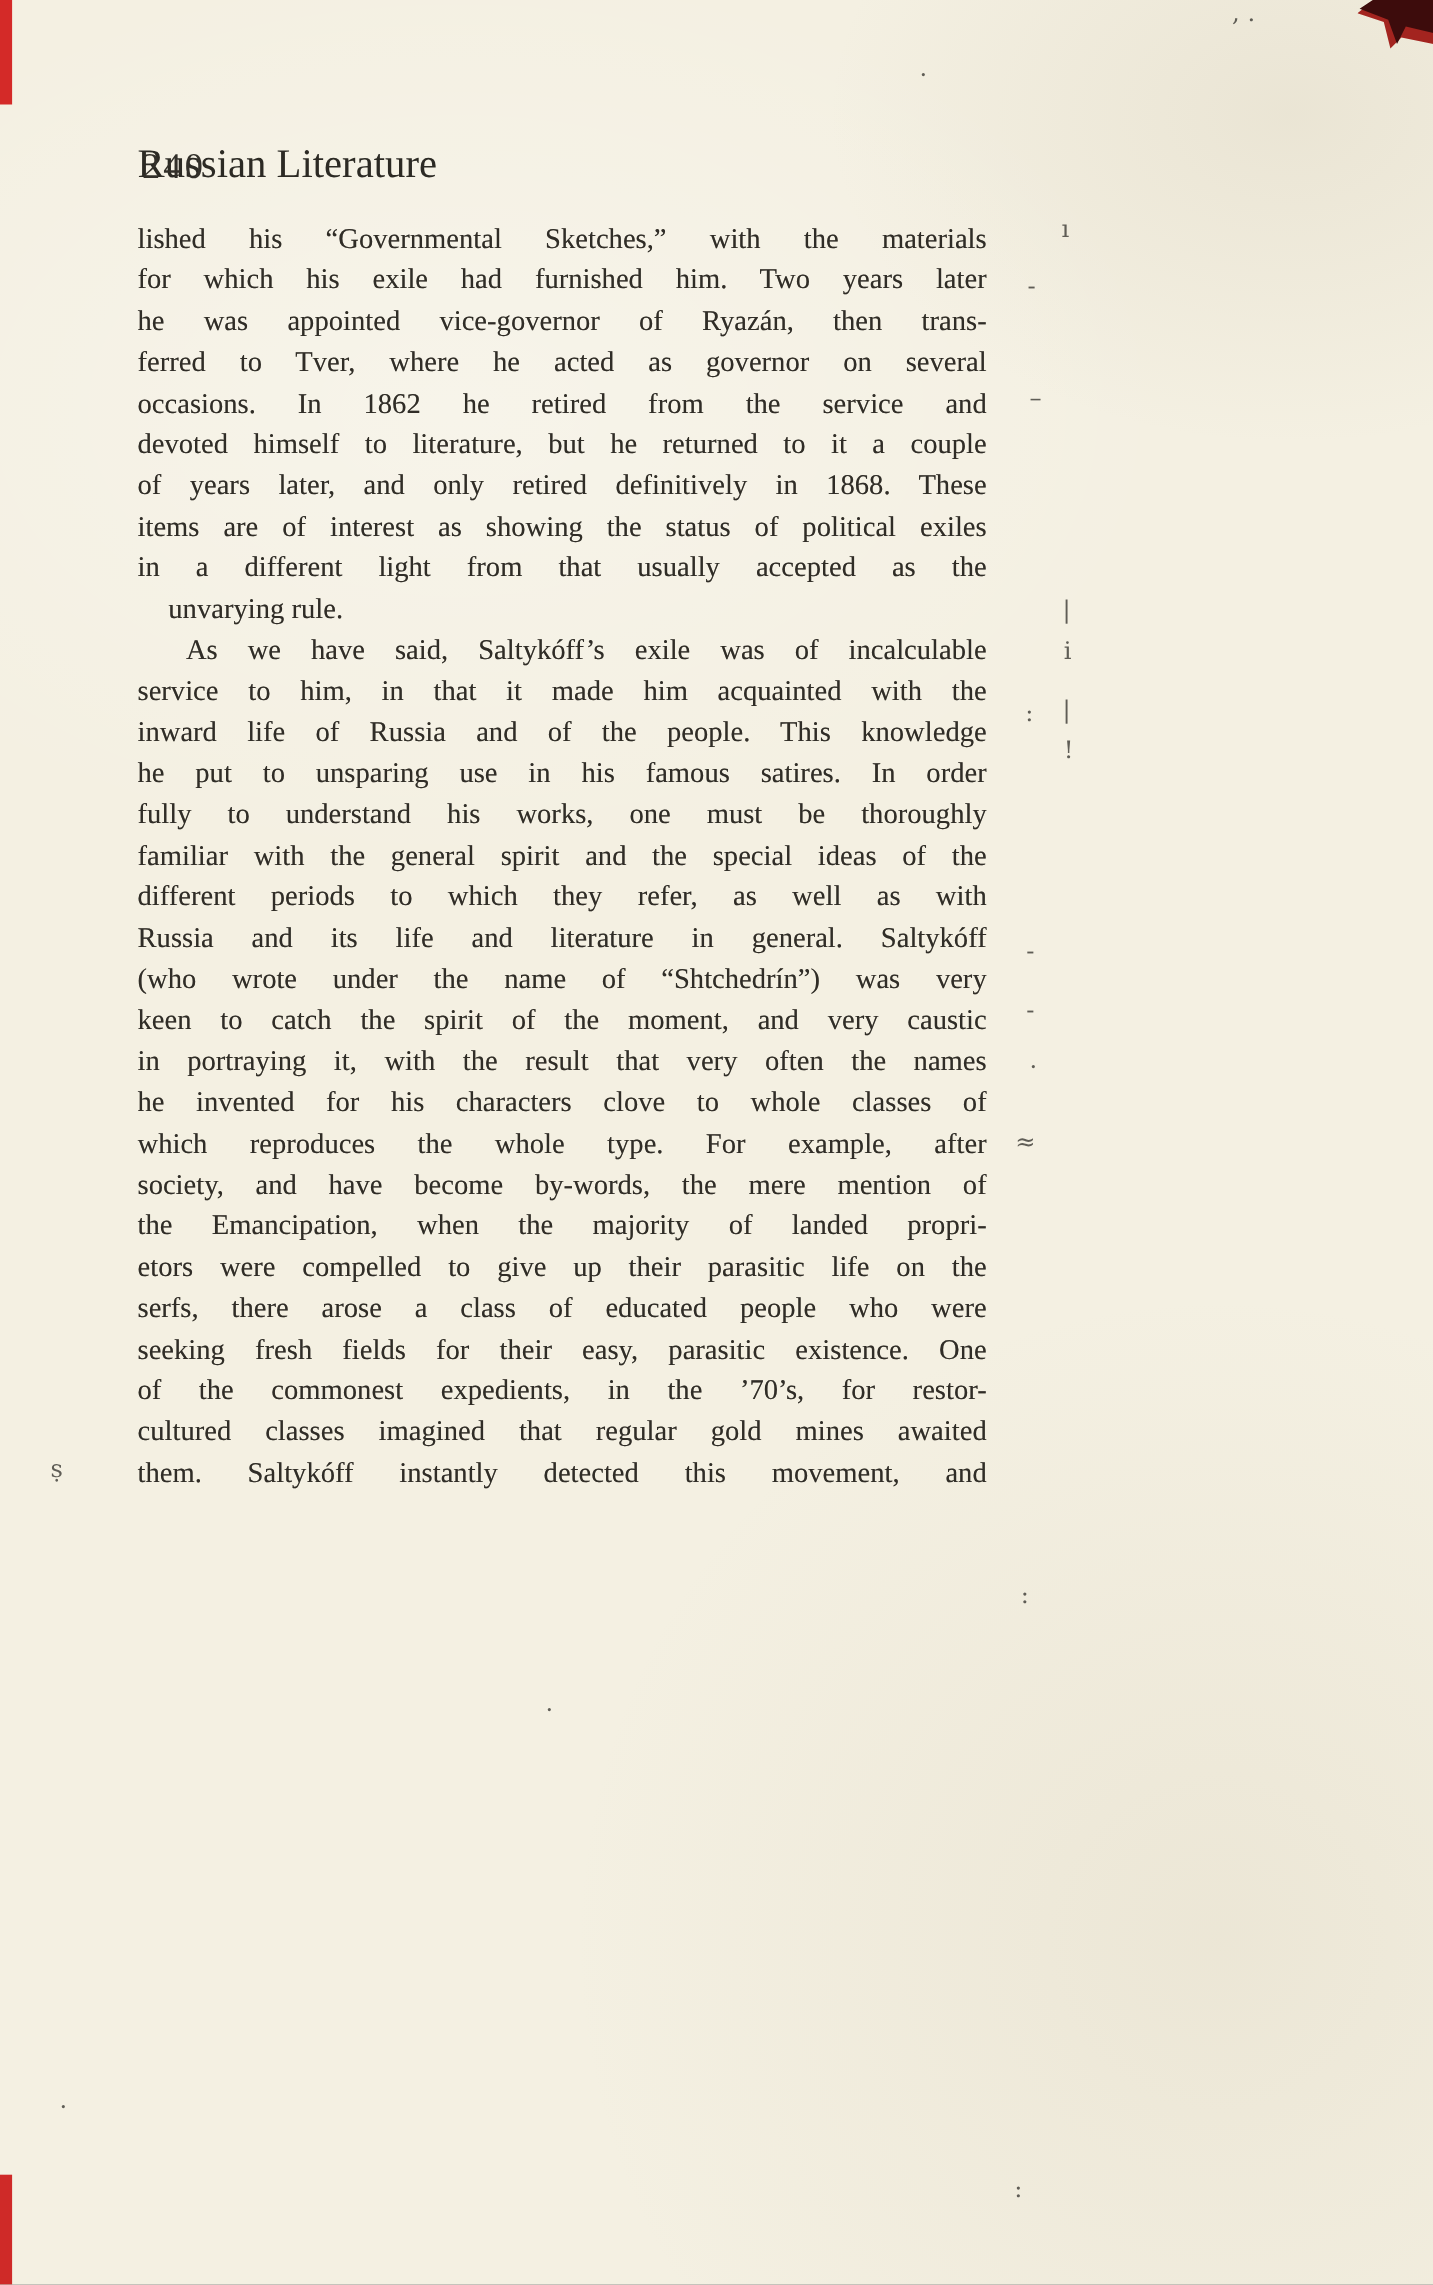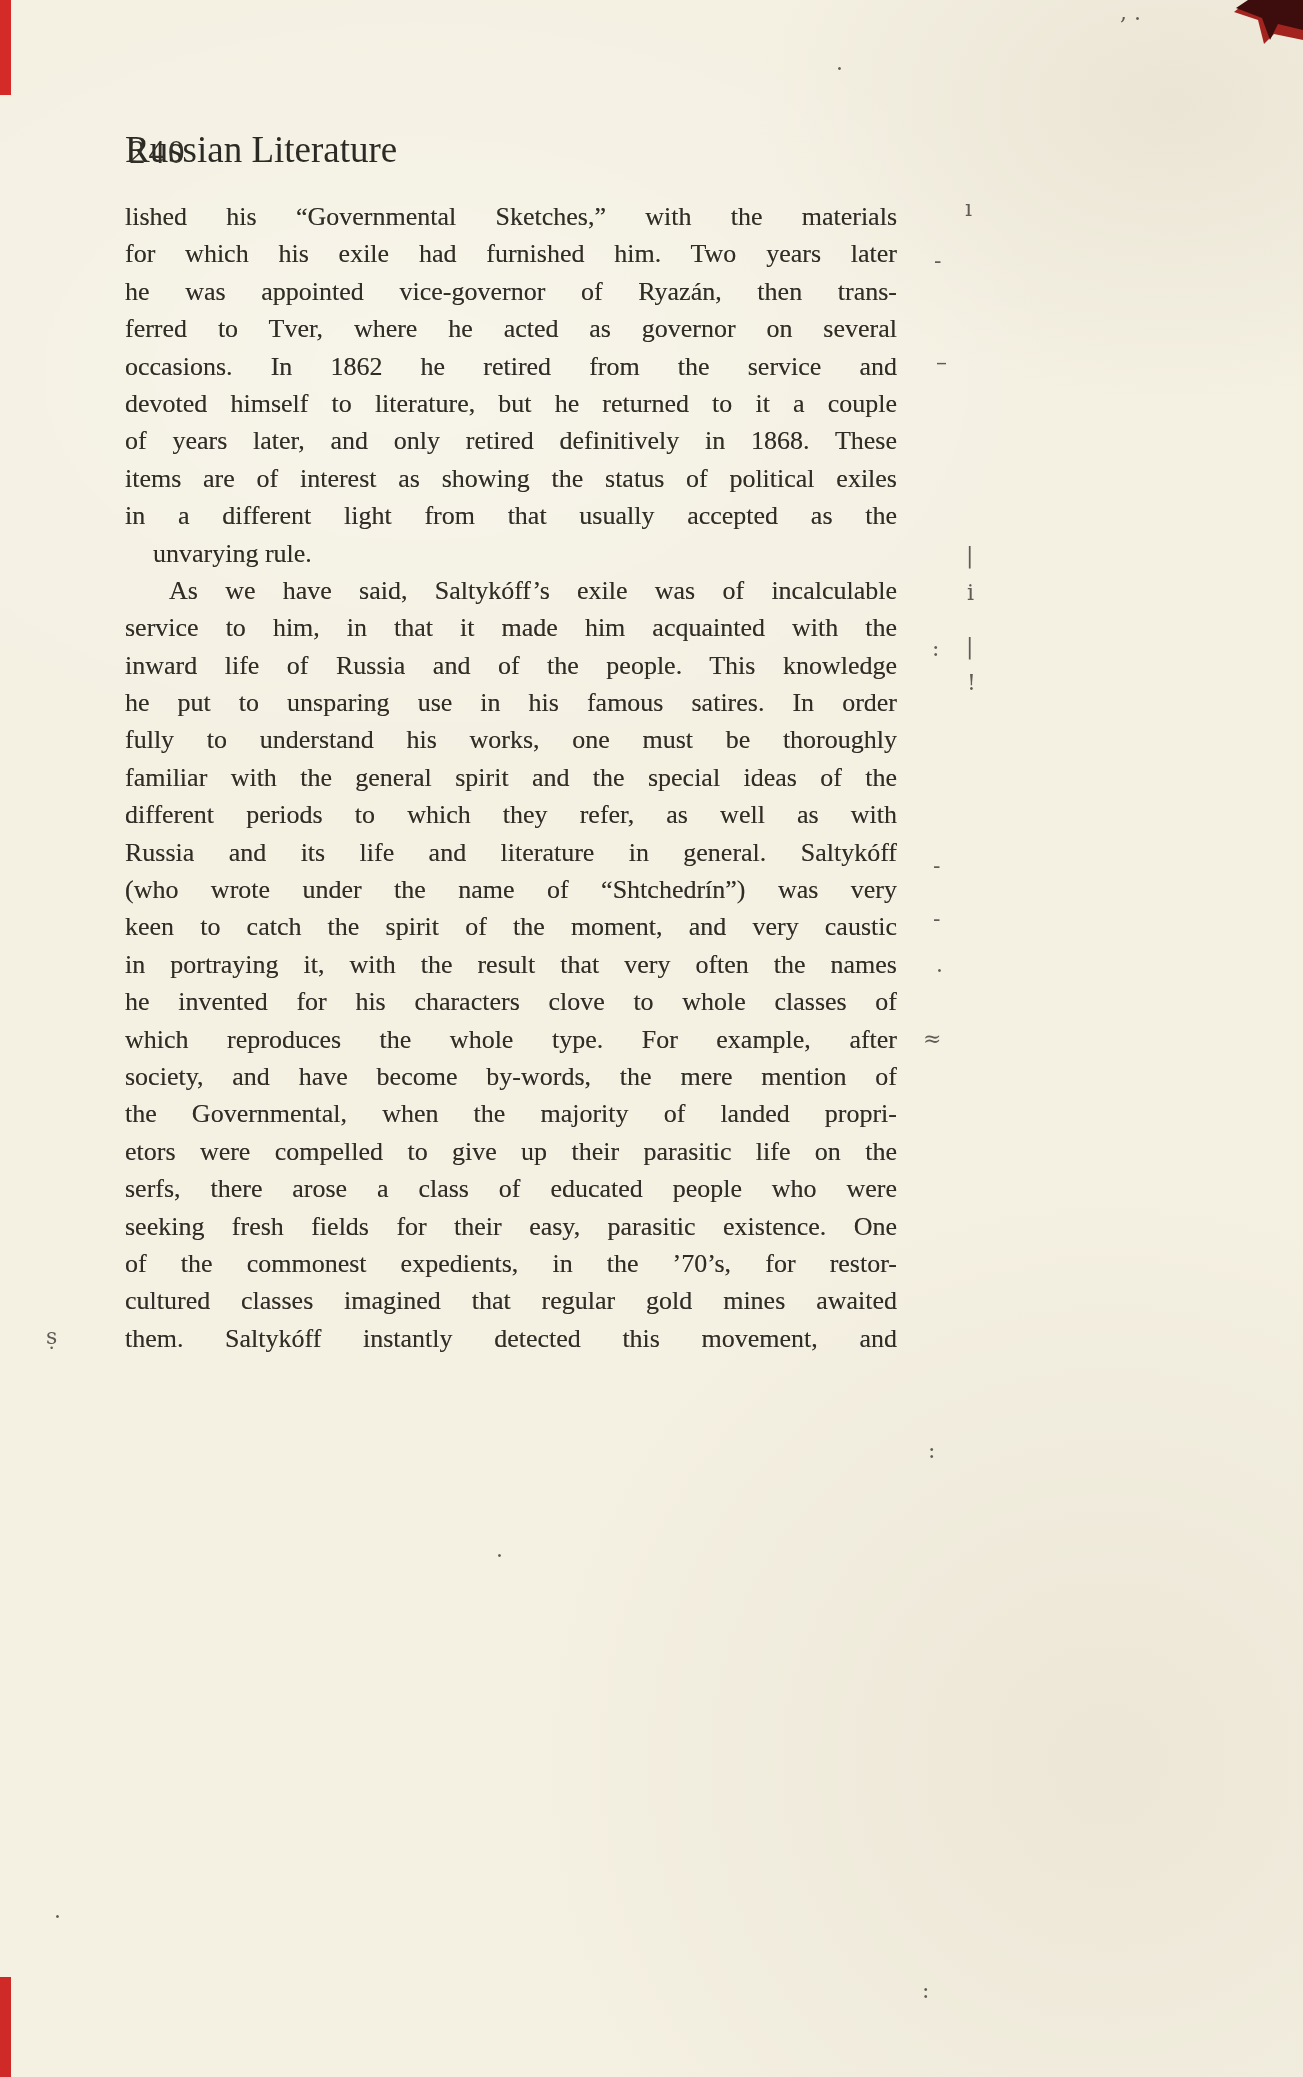--- a/index.html
+++ b/index.html
@@ -114,21 +114,21 @@
         <div class="line">fully to understand his works, one must be thoroughly</div>
         <div class="line">familiar with the general spirit and the special ideas of the</div>
         <div class="line">different periods to which they refer, as well as with</div>
         <div class="line">Russia and its life and literature in general.  Saltykóff</div>
         <div class="line">(who wrote under the name of “Shtchedrín”) was very</div>
         <div class="line">keen to catch the spirit of the moment, and very caustic</div>
         <div class="line">in portraying it, with the result that very often the names</div>
         <div class="line">he invented for his characters clove to whole classes of</div>
         <div class="line">which reproduces the whole type.  For example, after</div>
         <div class="line">society, and have become by-words, the mere mention of</div>
-        <div class="line">the Governmental, when the majority of landed propri-</div>
+        <div class="line">the Emancipation, when the majority of landed propri-</div>
         <div class="line">etors were compelled to give up their parasitic life on the</div>
         <div class="line">serfs, there arose a class of educated people who were</div>
         <div class="line">seeking fresh fields for their easy, parasitic existence.  One</div>
         <div class="line">of the commonest expedients, in the ’70’s, for restor-</div>
         <div class="line">cultured classes imagined that regular gold mines awaited</div>
         <div class="line">them.  Saltykóff instantly detected this movement, and</div>
       </div>
     </div>
 
   <svg class="corner-mark" viewBox="0 0 69 46">

